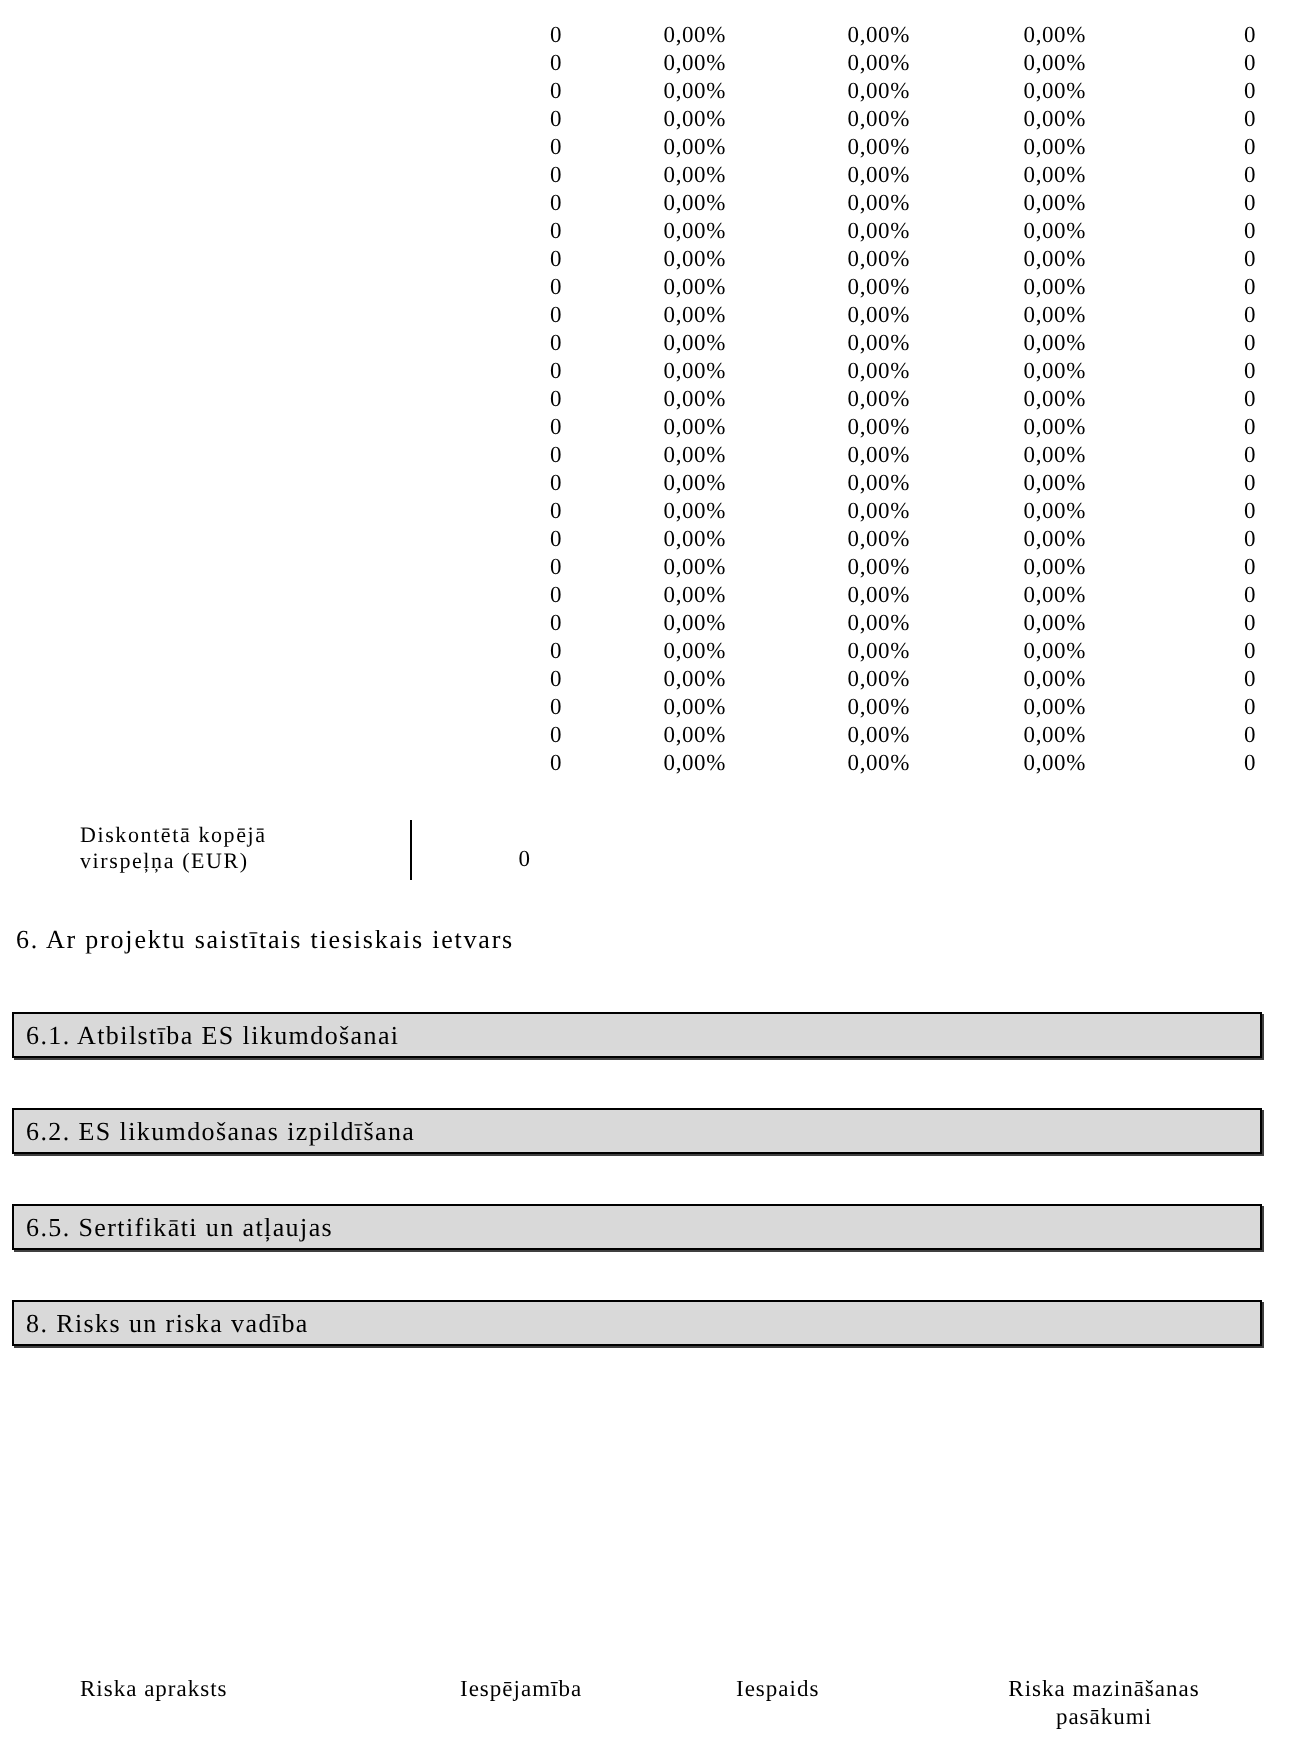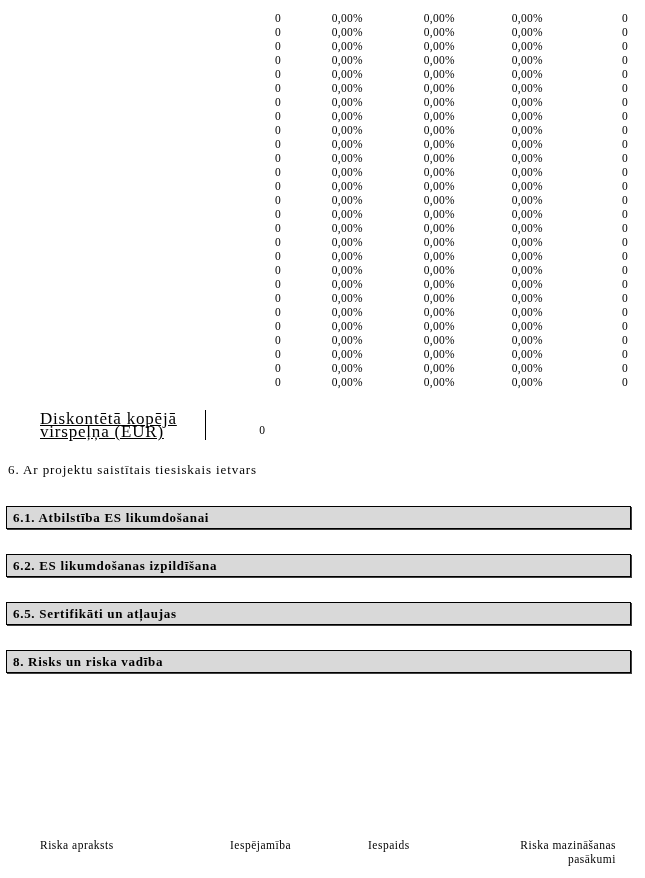--- a/index.html
+++ b/index.html
@@ -18,21 +18,21 @@
     display: grid;
     grid-template-columns: 283px 82px 92px 88px 85px;
     height: 14px; line-height: 14px;
     font-size: 11.5px; letter-spacing: 0.3px;
   }
   .num-row span { text-align: right; padding-right: 2px; }
 
   
   .summary-label {
     position: absolute; top: 412px; left: 40px;
-    font-size: 17px; line-height: 13px; letter-spacing: 0.8px; text-decoration: underline;
+    font-size: 11px; line-height: 13px; letter-spacing: 0.8px;
   }
   .summary-divider {
     position: absolute; top: 410px; left: 205px;
     width: 1px; height: 30px; background: #000;
   }
   .summary-value {
     position: absolute; top: 424px; left: 235px;
     width: 30px; text-align: right; font-size: 11.5px;
   }
 
@@ -42,34 +42,34 @@
     font-size: 13px; font-weight: normal; letter-spacing: 0.9px;
   }
 
   
   .boxes { position: absolute; top: 506px; left: 6px; width: 625px; }
   .box {
     height: 23px; margin-bottom: 25px;
     background: #d9d9d9;
     border: 1px solid #000;
     box-shadow: 1px 1px 0 rgba(0,0,0,0.75);
-    font-weight: bold; font-size: 13px; line-height: 21px;
+    font-weight: normal; font-size: 13px; line-height: 21px;
     letter-spacing: 0.7px; padding-left: 6px;
     white-space: nowrap; overflow: hidden;
   }
 
   
   .risk-headers {
     position: absolute; top: 838px; left: 0; width: 645px;
     font-size: 11.5px; letter-spacing: 0.5px; line-height: 14px;
   }
   .rh1 { position: absolute; left: 40px; top: 0; }
   .rh2 { position: absolute; left: 198px; top: 0; margin-left: 32px; }
   .rh3 { position: absolute; left: 368px; top: 0; }
-  .rh4 { position: absolute; left: 488px; top: 0; width: 128px; text-align: right; }
+  .rh4 { position: absolute; left: 488px; top: 0; width: 128px; text-align: center; }
 </style>
 </head>
 <body>
 
 <div class="num-table">
 
 <div class="num-row">
     <span>0</span>
     <span>0,00%</span>
     <span>0,00%</span>

